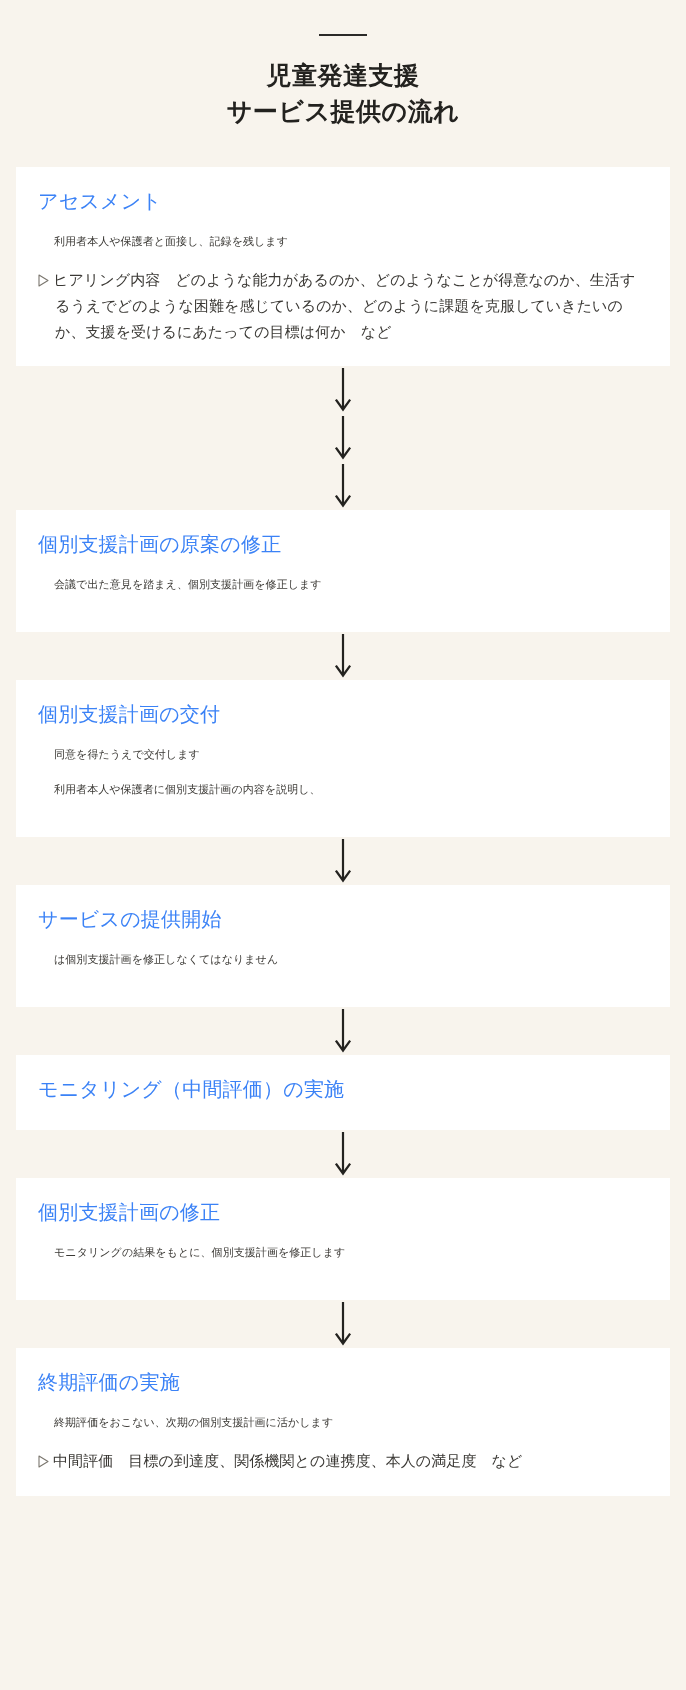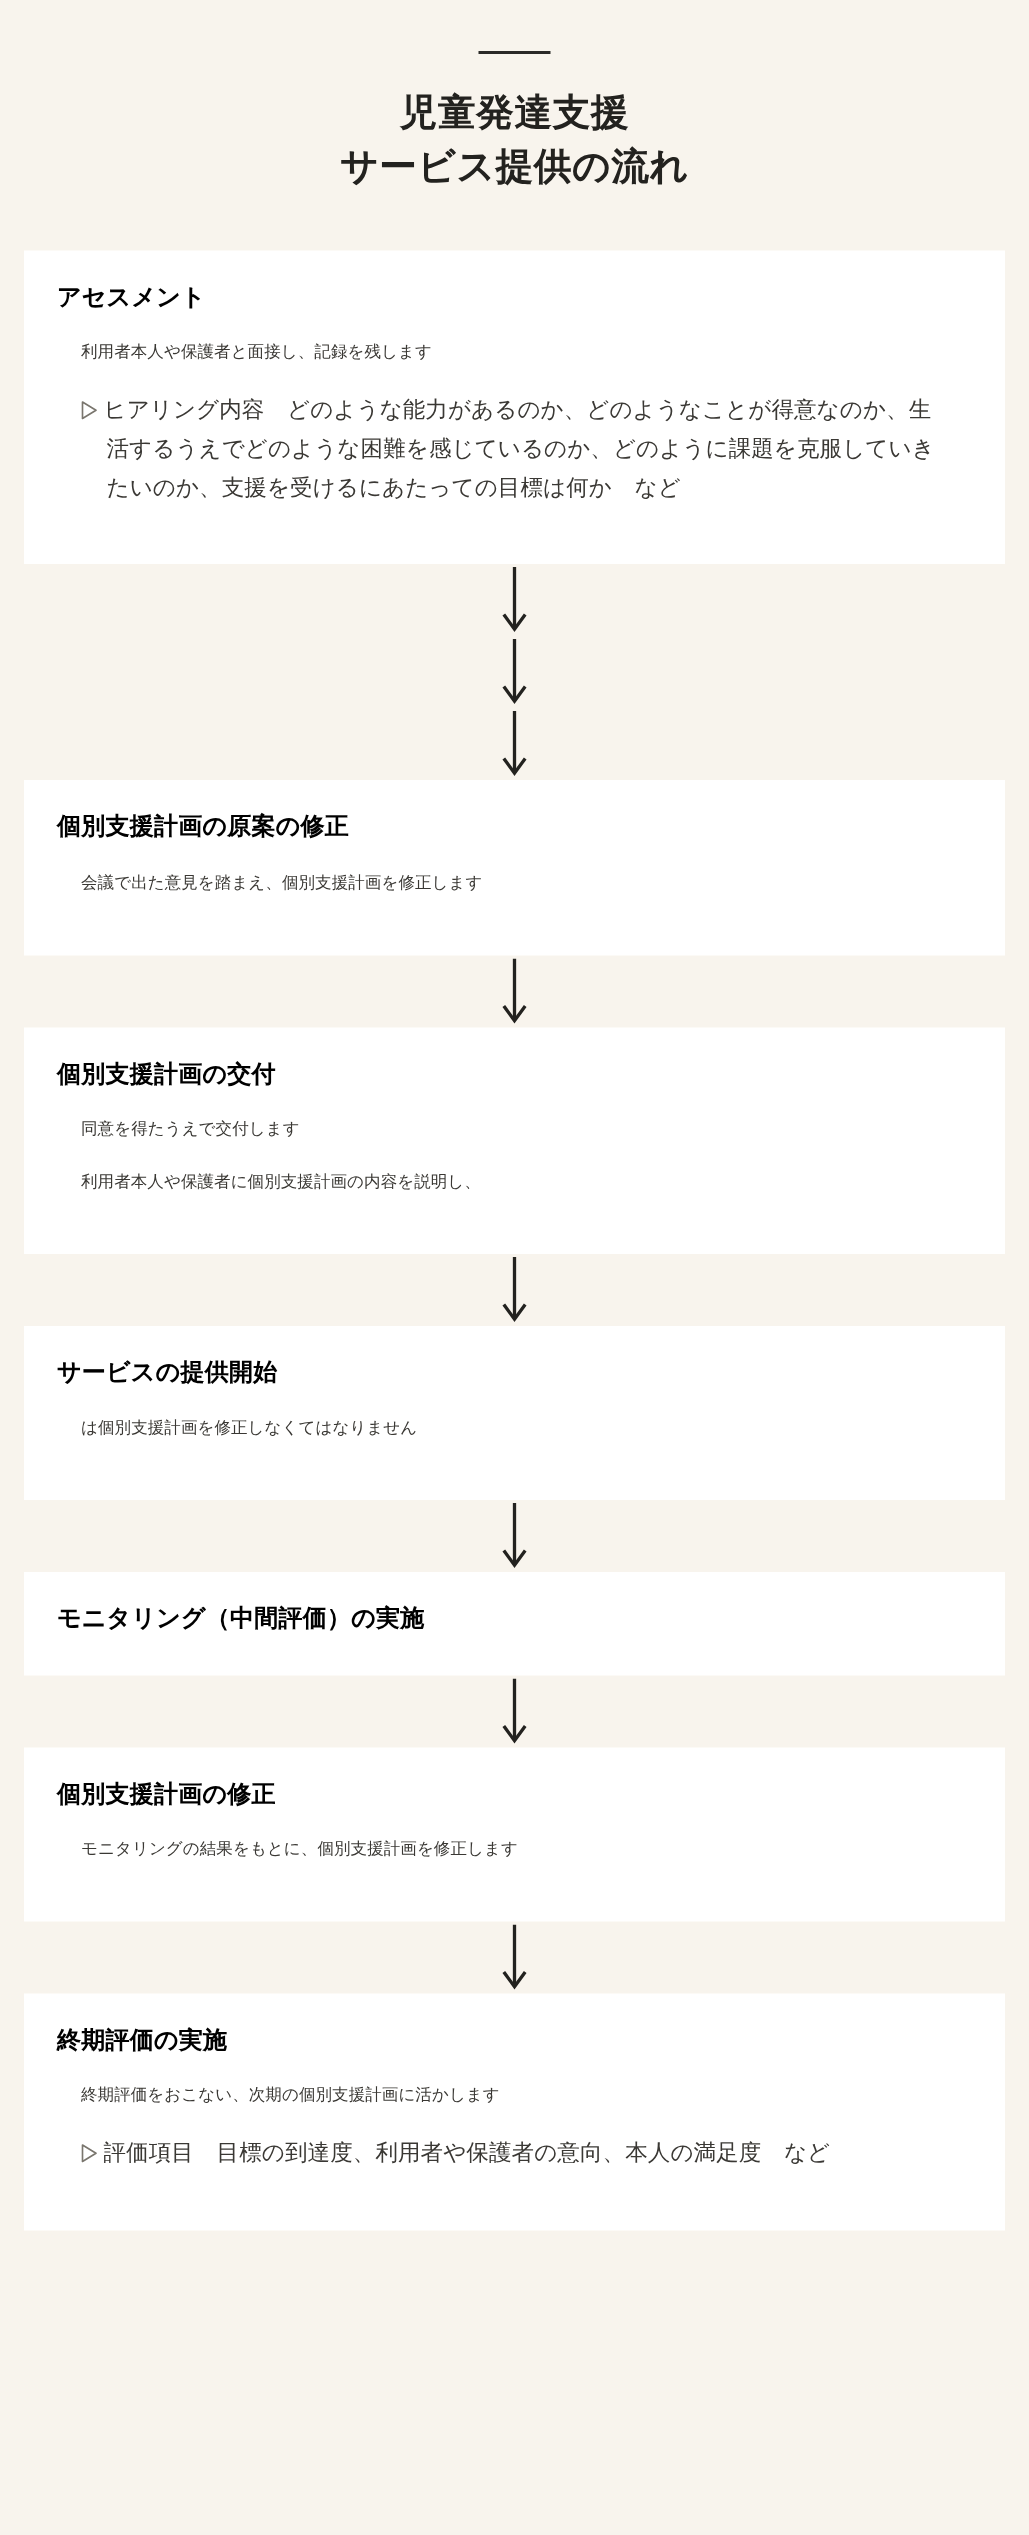--- a/index.html
+++ b/index.html
@@ -47,25 +47,25 @@
     display: block;
   }
 
   .step-box {
     background: #ffffff;
     box-sizing: border-box;
     padding: 20px 22px 22px 22px;
   }
 
   .step-title {
-    font-size: 16px;
-    font-weight: bold;
+    font-size: 20px;
+    font-weight: normal;
     line-height: 1.45;
     letter-spacing: 0.01em;
-    color: #000000;
+    color: #3b82f6;
     margin: 0 0 4px 0;
   }
 
   .step-line {
     font-size: 11px;
     line-height: 1.72;
     letter-spacing: 0.005em;
     color: #3a3834;
     margin: 16px;
   }
@@ -74,21 +74,21 @@
     font-weight: bold;
     color: #23221f;
   }
 
   
   .step-bullet {
     font-size: 15px;
     line-height: 1.72;
     letter-spacing: 0.005em;
     color: #3a3834;
-    margin: 16px;
+    margin: 0;
     padding-left: 17px;
     text-indent: -17px;
   }
   .tri-wrap {
     display: inline-block;
     width: 15px;
     vertical-align: -2px;
   }
   .tri-svg { display: block; }
 
@@ -194,17 +194,17 @@
         <svg width="18" height="44" viewBox="0 0 18 44" aria-hidden="true">
           <path d="M9 0 L9 40" stroke="#23221f" stroke-width="2.2" fill="none"></path>
           <path d="M2.5 32.5 L9 41.5 L15.5 32.5" stroke="#23221f" stroke-width="2.2" fill="none" stroke-linecap="square" stroke-linejoin="miter"></path>
         </svg>
       </div>
       <div class="step-box">
         <div class="step-title">終期評価の実施</div>
         <div class="step-line">終期評価をおこない、次期の個別支援計画に活かします</div>
         <div class="step-bullet"><span class="tri-wrap"><svg class="tri-svg" width="11" height="13" viewBox="0 0 11 13" aria-hidden="true">
               <path d="M1 1 L10 6.5 L1 12 Z" fill="none" stroke="#7a766e" stroke-width="1.1" stroke-linejoin="round"></path>
-            </svg></span><span>評価項目　目標の到達度、利用者や保護者の意向、本人の満足度　など</span></div>
+            </svg></span><span>中間評価　目標の到達度、関係機関との連携度、本人の満足度　など</span></div>
       </div>
     </div>
 
 </div>
 
 </body></html>

